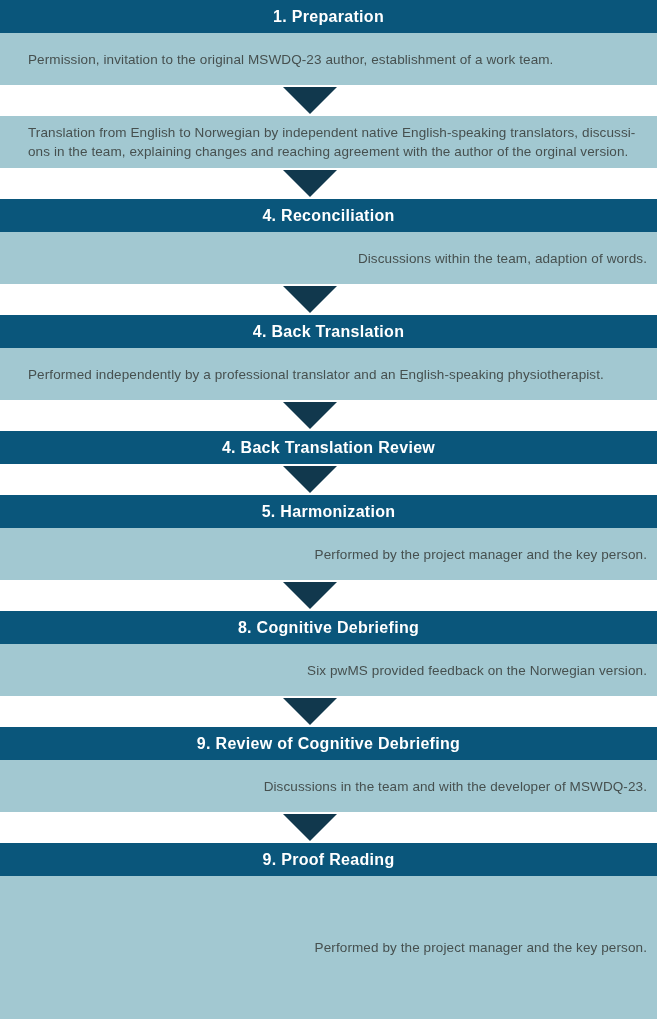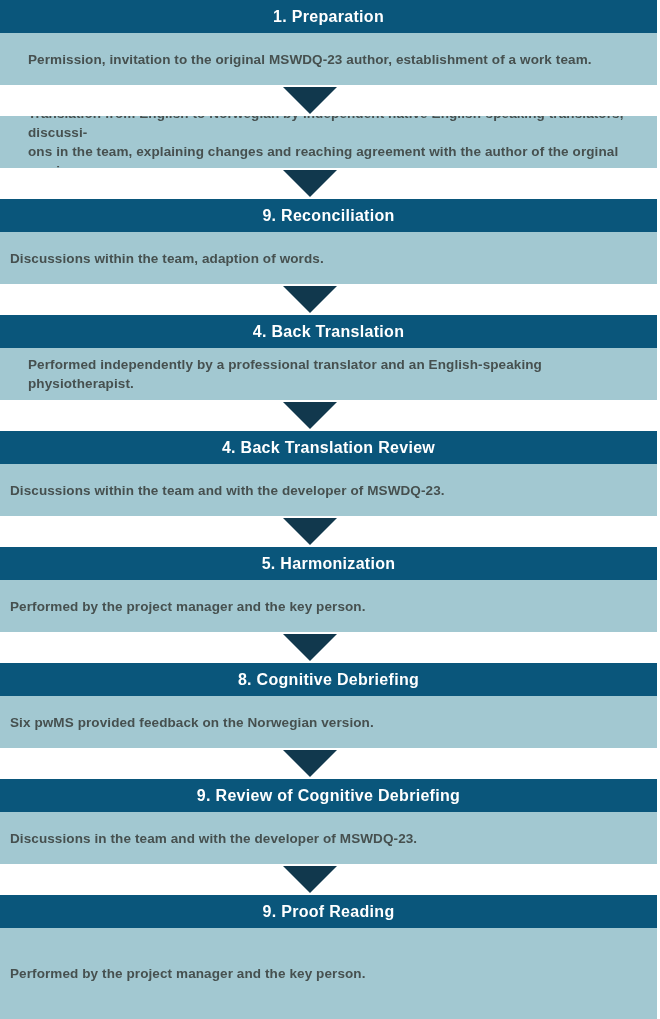--- a/index.html
+++ b/index.html
@@ -22,22 +22,22 @@
   }
   .step-body {
     height: 52px; flex: 0 0 52px;
     background: #a2c8d1;
     color: #46504f;
     display: flex; align-items: center;
     font-size: 13.5px; line-height: 19px; letter-spacing: 0.1px;
     box-sizing: border-box;
   }
   .step-body.align-left  { justify-content: flex-start; padding: 0 8px 0 28px; text-align: left; }
-  .step-body.align-center{ justify-content: flex-start; text-align: center; padding: 0 10px; }
-  .step-body .body-text  { white-space: pre-line; font-weight: bold; }
+  .step-body.align-center{ justify-content: flex-end; text-align: center; padding: 0 10px; }
+  .step-body .body-text  { white-space: pre-line; }
   .step-body.last { flex: 1 1 auto; }
   .arrow-gap {
     height: 31px; flex: 0 0 31px;
     background: #ffffff;
     position: relative;
   }
   .down-arrow {
     position: absolute;
     left: 283px; top: 2px;
     width: 0; height: 0;
@@ -63,44 +63,41 @@
 
   <div class="step-body align-left">
     <span class="body-text">Translation from English to Norwegian by independent native English-speaking translators, discussi-
 ons in the team, explaining changes and reaching agreement with the author of the orginal version.</span>
   </div>
   <div class="arrow-gap">
     <div class="down-arrow"></div>
   </div>
 
   <div class="step-header">
-    <span>9. Reconciliation</span>
+    <span>4. Reconciliation</span>
   </div>
   <div class="step-body align-center">
     <span class="body-text">Discussions within the team, adaption of words.</span>
   </div>
   <div class="arrow-gap">
     <div class="down-arrow"></div>
   </div>
 
   <div class="step-header">
     <span>4. Back Translation</span>
   </div>
   <div class="step-body align-left">
     <span class="body-text">Performed independently by a professional translator and an English-speaking physiotherapist.</span>
   </div>
   <div class="arrow-gap">
     <div class="down-arrow"></div>
   </div>
 
   <div class="step-header">
     <span>4. Back Translation Review</span>
-  </div>
-  <div class="step-body align-center">
-    <span class="body-text">Discussions within the team and with the developer of MSWDQ-23.</span>
   </div>
   <div class="arrow-gap">
     <div class="down-arrow"></div>
   </div>
 
   <div class="step-header">
     <span>5. Harmonization</span>
   </div>
   <div class="step-body align-center">
     <span class="body-text">Performed by the project manager and the key person.</span>

